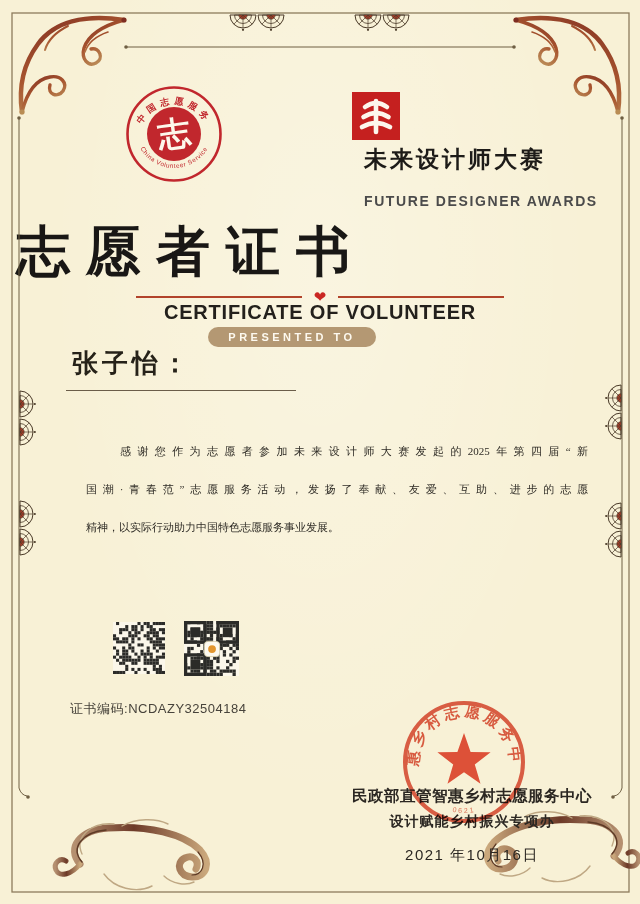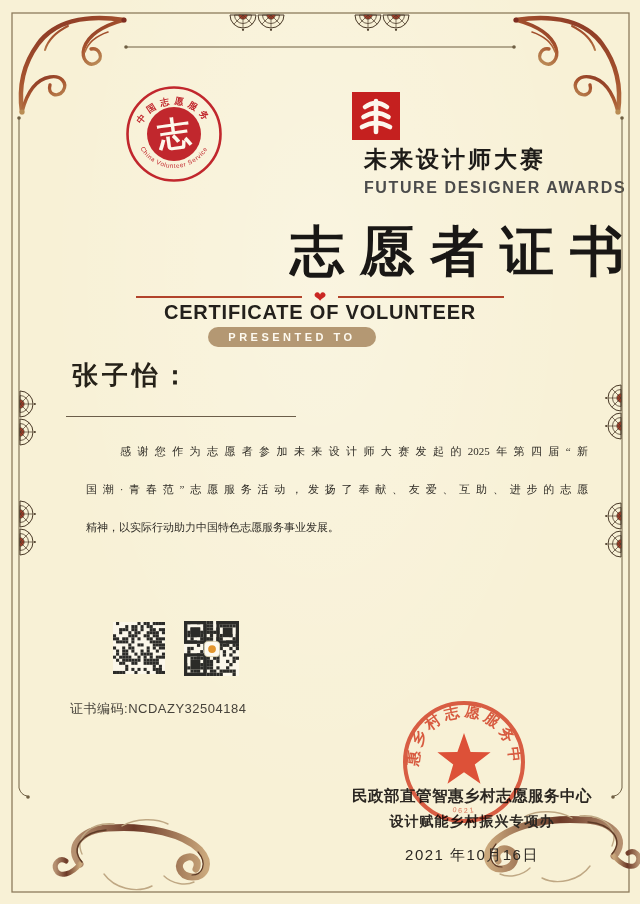--- a/index.html
+++ b/index.html
@@ -6,31 +6,31 @@
   body{width:640px;height:904px;background:#f3ecd6;font-family:"Liberation Sans",sans-serif;}
   .paper{position:relative;width:640px;height:904px;background:#f8f1d6;overflow:hidden;}
   .paper:before{content:"";position:absolute;inset:0;background:radial-gradient(ellipse at 50% 30%, rgba(255,255,255,.25), rgba(0,0,0,0) 60%);pointer-events:none;}
   .frame{position:absolute;left:0;top:0;z-index:1;}
   .abs{position:absolute;}
   
   .logo-vol{left:124px;top:84px;width:100px;height:100px;}
   .logo-awd{left:352px;top:92px;display:flex;align-items:flex-start;flex-direction:column;}
   .awd-text{margin-left:12px;padding-top:4px;}
   .awd-cn{font-size:23px;font-weight:bold;color:#1d1b18;letter-spacing:3px;white-space:nowrap;}
-  .awd-en{font-size:16px;font-weight:bold;color:#4b4b4b;letter-spacing:1.6px;margin-top:4px;white-space:nowrap;}
-  
-  .title-cn{left:0;top:216px;width:640px;text-align:right;font-size:54px;font-weight:900;color:#191715;letter-spacing:16px;text-indent:16px;}
+  .awd-en{font-size:14px;font-weight:bold;color:#4b4b4b;letter-spacing:1.6px;margin-top:18px;white-space:nowrap;}
+  
+  .title-cn{left:0;top:216px;width:640px;text-align:left;font-size:54px;font-weight:900;color:#191715;letter-spacing:16px;text-indent:16px;}
   .divider{left:0;top:292px;width:640px;display:flex;align-items:center;justify-content:center;gap:12px;}
   .divider .ln{height:2px;width:166px;background:#b2432b;}
   .divider .heart{color:#ca2723;font-size:15px;line-height:10px;}
   .title-en{left:0;top:301px;width:640px;text-align:center;font-size:20px;font-weight:bold;color:#23201c;letter-spacing:.8px;}
   .pill-wrap{left:0;top:327px;width:584px;text-align:center;}
   .pill{display:inline-block;background:#b49873;border-radius:12px;padding:4px 20px;color:#fdf9ef;font-size:11px;font-weight:bold;letter-spacing:3.5px;}
   
-  .name-row{left:66px;top:358px;width:224px;border-bottom:1.5px solid #6b5d49;padding:0 0 23px 6px;}
+  .name-row{left:66px;top:346px;width:224px;border-bottom:1.5px solid #6b5d49;padding:0 0 9px 6px;}
   .name{font-family:"Liberation Serif",serif;font-size:26px;font-weight:bold;color:#262219;letter-spacing:4px;}
   
   .body-text{left:86px;top:432px;width:502px;font-family:"Liberation Serif",serif;font-size:11px;color:#2f2c26;}
   .body-text .bl{line-height:38px;white-space:nowrap;}
   .body-text .j{white-space:normal;text-align:justify;text-align-last:justify;}
   .ind{text-indent:34px;}
   .mt{margin-top:6px;}
   
   .qr{background:#fbf7ea;}
   .qr1{left:113px;top:622px;}

